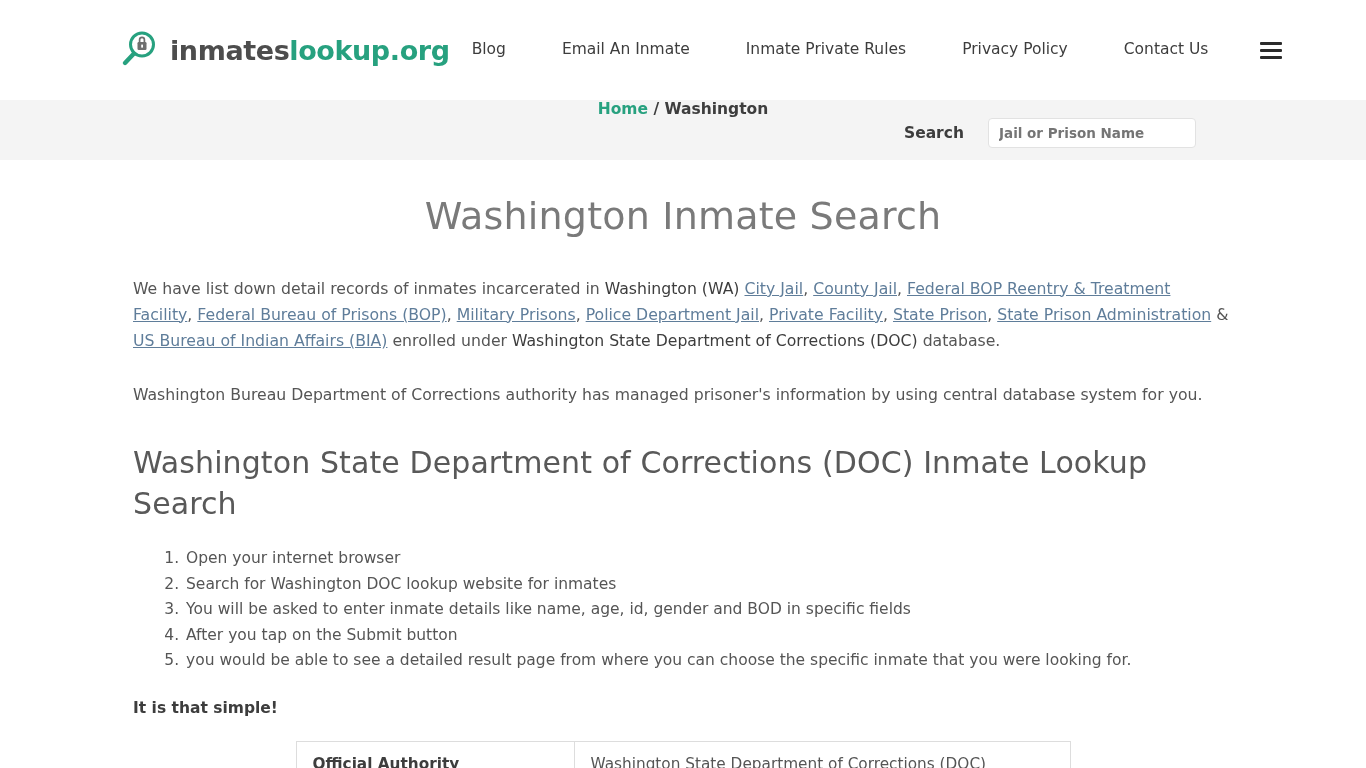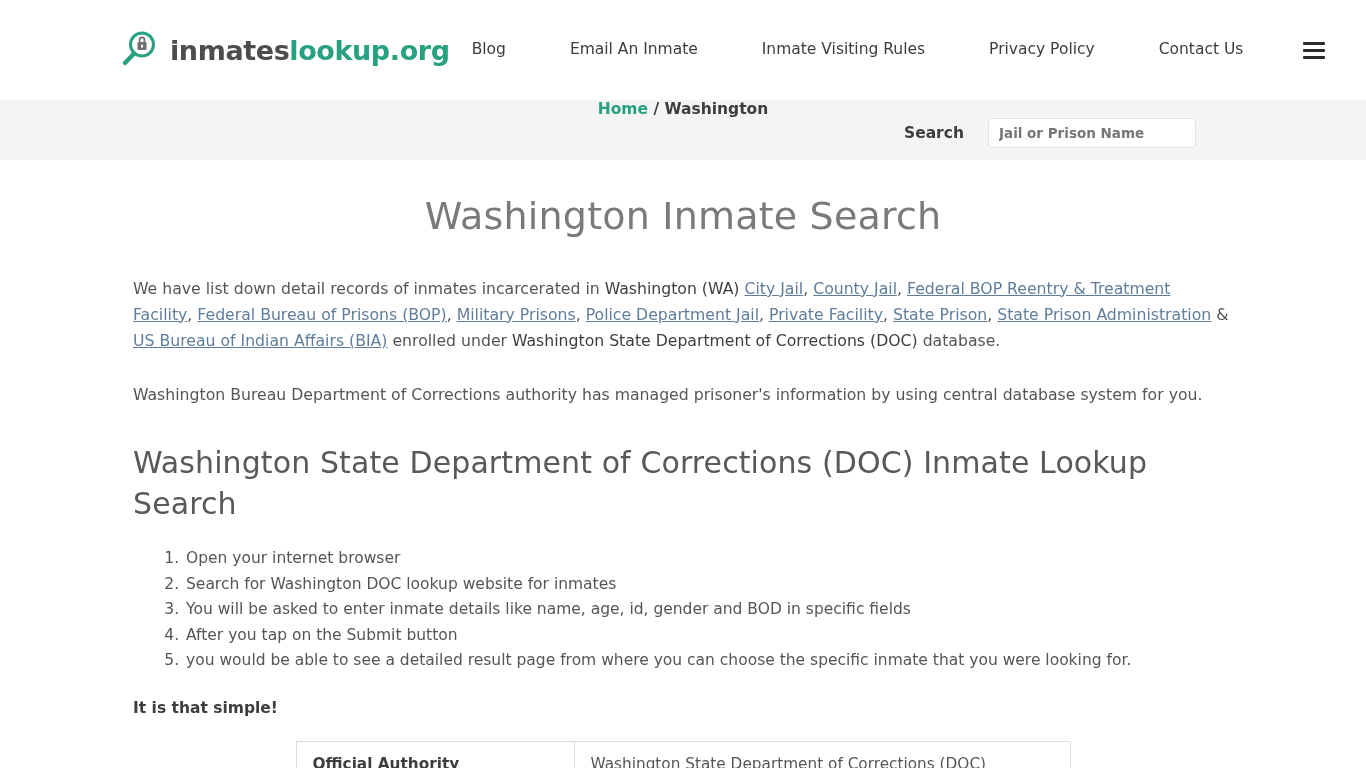--- a/index.html
+++ b/index.html
@@ -35,21 +35,21 @@
     line-height: 1;
     white-space: nowrap;
   }
   .brand-text .part-a { color: #4d4d4d; }
   .brand-text .part-b { color: #27a17f; margin-top: 48px; }
 
   .main-nav {
     margin-left: auto;
     display: flex;
     align-items: center;
-    gap: 8px;
+    gap: 0;
   }
   .nav-link {
     color: #3d3d3d;
     font-size: 15.5px;
     text-decoration: none;
     padding: 0 28px;
     white-space: nowrap;
     line-height: 1;
   }
   .nav-link:first-child { padding-left: 22px; }
@@ -201,21 +201,21 @@
         <path d="M21.6 13 v-2.2 a2.4 2.4 0 0 1 4.8 0 V13" fill="none" stroke="#6f6f6f" stroke-width="1.7"></path>
         <rect x="23.2" y="15.6" width="1.8" height="3" fill="#ffffff"></rect>
       </svg>
     </span>
     <span class="brand-text"><span class="part-a">inmates</span><span class="part-b">lookup.org</span></span>
   </a>
 
   <nav class="main-nav">
     <a class="nav-link" href="#">Blog</a>
     <a class="nav-link" href="#">Email An Inmate</a>
-    <a class="nav-link" href="#">Inmate Visiting Rules</a>
+    <a class="nav-link" href="#">Inmate Private Rules</a>
     <a class="nav-link" href="#">Privacy Policy</a>
     <a class="nav-link" href="#">Contact Us</a>
     <span class="hamburger">
       <i></i>
       <i></i>
       <i></i>
     </span>
   </nav>
 </header>
 

